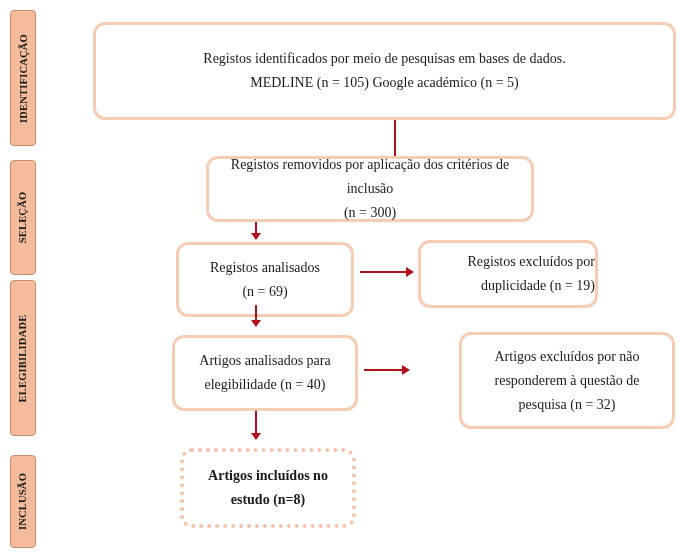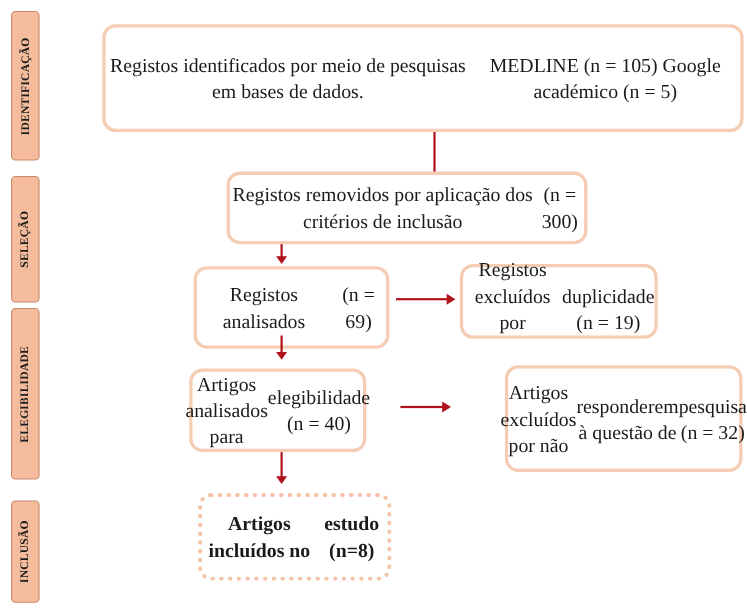--- a/index.html
+++ b/index.html
@@ -4,23 +4,23 @@
 <style>
   html, body { margin:0; padding:0; background:#ffffff; }
   body { width:679px; height:555px; position:relative; overflow:hidden;
          font-family:"Liberation Serif", serif; color:#1a1a1a; }
   .phase { position:absolute; left:10px; width:26px; background:#f4bc9c;
            border:1.5px solid #c98a6c; border-radius:4px; box-sizing:border-box;
            display:flex; align-items:center; justify-content:center; }
   .phase span { transform:rotate(-90deg); white-space:nowrap; font-weight:bold;
                 font-size:10.5px; letter-spacing:0.2px; color:#1a1a1a; }
   .box { position:absolute; border:3px solid #f5cdb4; border-radius:12px;
-         background:#fff; box-sizing:border-box; display:flex; flex-direction:row;
+         background:#fff; box-sizing:border-box; display:flex; flex-direction:column;
          align-items:center; justify-content:center; text-align:center;
-         font-size:18px; line-height:24px; }
+         font-size:14px; line-height:24px; }
   .box.dotted { border:4px dotted #f5c4a8;font-weight:bold; }
   .vline { position:absolute; width:2px; background:#b0121b; }
   .hline { position:absolute; height:2px; background:#b0121b; }
   .arrow-down { position:absolute; width:0; height:0; border-left:5px solid transparent;
                 border-right:5px solid transparent; border-top:7px solid #b0121b; }
   .arrow-right { position:absolute; width:0; height:0; border-top:5px solid transparent;
                  border-bottom:5px solid transparent; border-left:8px solid #b0121b; }
 </style>
 </head>
 <body>
@@ -62,21 +62,21 @@
 <div class="arrow-right" style="left:406px;top:267px;"></div>
 
 <div class="box" style="left:418px;top:240px;width:180px;height:68px;align-items:flex-end;">
   <div>Registos excluídos por</div>
   <div>duplicidade (n = 19)</div>
 </div>
 
 <div class="vline" style="left:255px;top:305px;height:16px;"></div>
 <div class="arrow-down" style="left:251px;top:320px;"></div>
 
-<div class="box" style="left:172px;top:335px;width:161px;height:76px;">
+<div class="box" style="left:172px;top:335px;width:186px;height:76px;">
   <div>Artigos analisados para</div>
   <div>elegibilidade (n = 40)</div>
 </div>
 
 <div class="hline" style="left:364px;top:369px;width:44px;"></div>
 <div class="arrow-right" style="left:402px;top:365px;"></div>
 
 <div class="box" style="left:419px;top:332px;width:216px;height:97px;margin-left:40px;">
   <div>Artigos excluídos por não</div>
   <div>responderem à questão de</div>

